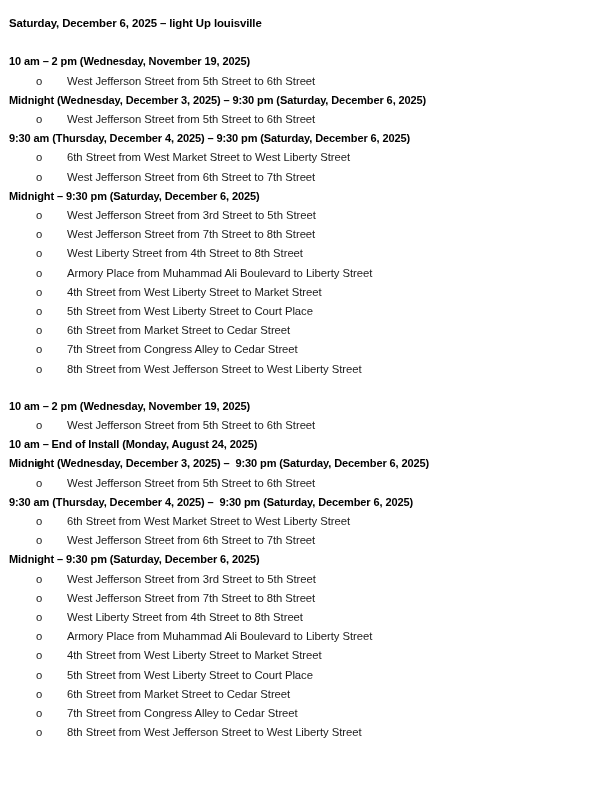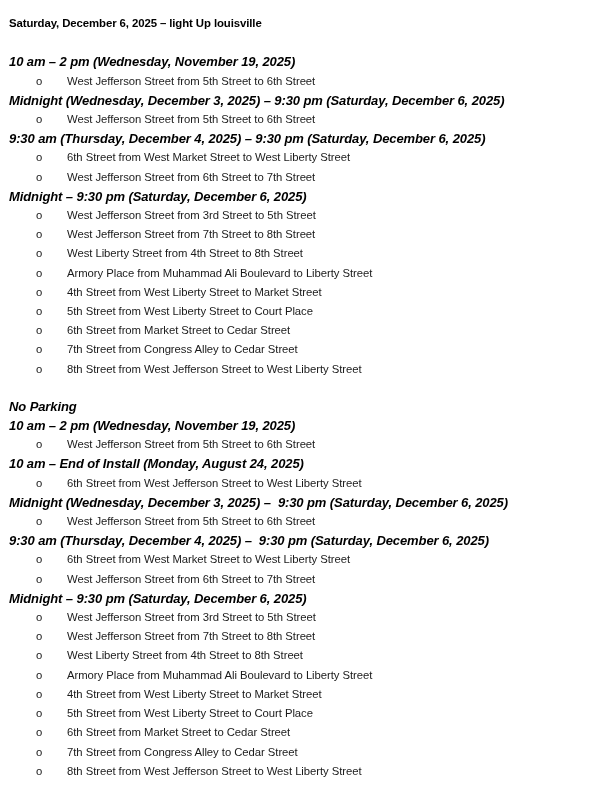--- a/index.html
+++ b/index.html
@@ -20,25 +20,24 @@
     height: 791px;
     padding: 0;
     box-sizing: border-box;
     background: #ffffff;
   }
   .doc {
     padding: 14px 10px 0 9px;
   }
   .heading {
     font-weight: bold;
-    font-size: 13px;
+    font-size: 11px;
     line-height: 19.2px;
     white-space: pre;
     letter-spacing: -0.1px;
-    font-style: italic;
   }
   .title {
     font-weight: bold;
     font-size: 11.4px;
     line-height: 19.2px;
     white-space: pre;
     letter-spacing: -0.1px;
   }
   .spacer {
     height: 19.2px;
@@ -108,28 +107,27 @@
             <li class="bullet"><span class="marker">o</span><span>Armory Place from Muhammad Ali Boulevard to Liberty Street</span></li>
             <li class="bullet"><span class="marker">o</span><span>4th Street from West Liberty Street to Market Street</span></li>
             <li class="bullet"><span class="marker">o</span><span>5th Street from West Liberty Street to Court Place</span></li>
             <li class="bullet"><span class="marker">o</span><span>6th Street from Market Street to Cedar Street</span></li>
             <li class="bullet"><span class="marker">o</span><span>7th Street from Congress Alley to Cedar Street</span></li>
             <li class="bullet"><span class="marker">o</span><span>8th Street from West Jefferson Street to West Liberty Street</span></li>
           </ul>
         </div>
         <div class="spacer-small"></div>
         <div class="section">
-          <div class="heading">No Parking</div>
           <div class="heading">10 am – 2 pm (Wednesday, November 19, 2025)</div>
           <ul class="bullets">
             <li class="bullet"><span class="marker">o</span><span>West Jefferson Street from 5th Street to 6th Street</span></li>
           </ul>
           <div class="heading">10 am – End of Install (Monday, August 24, 2025)</div>
           <ul class="bullets">
-            <li class="bullet"><span class="marker">o</span><span>6th Street from West Jefferson Street to West Liberty Street</span></li>
+            <li class="bullet"><span class="marker">o</span></li>
           </ul>
           <div class="heading">Midnight (Wednesday, December 3, 2025) –  9:30 pm (Saturday, December 6, 2025)</div>
           <ul class="bullets">
             <li class="bullet"><span class="marker">o</span><span>West Jefferson Street from 5th Street to 6th Street</span></li>
           </ul>
           <div class="heading">9:30 am (Thursday, December 4, 2025) –  9:30 pm (Saturday, December 6, 2025)</div>
           <ul class="bullets">
             <li class="bullet"><span class="marker">o</span><span>6th Street from West Market Street to West Liberty Street</span></li>
             <li class="bullet"><span class="marker">o</span><span>West Jefferson Street from 6th Street to 7th Street</span></li>
           </ul>

